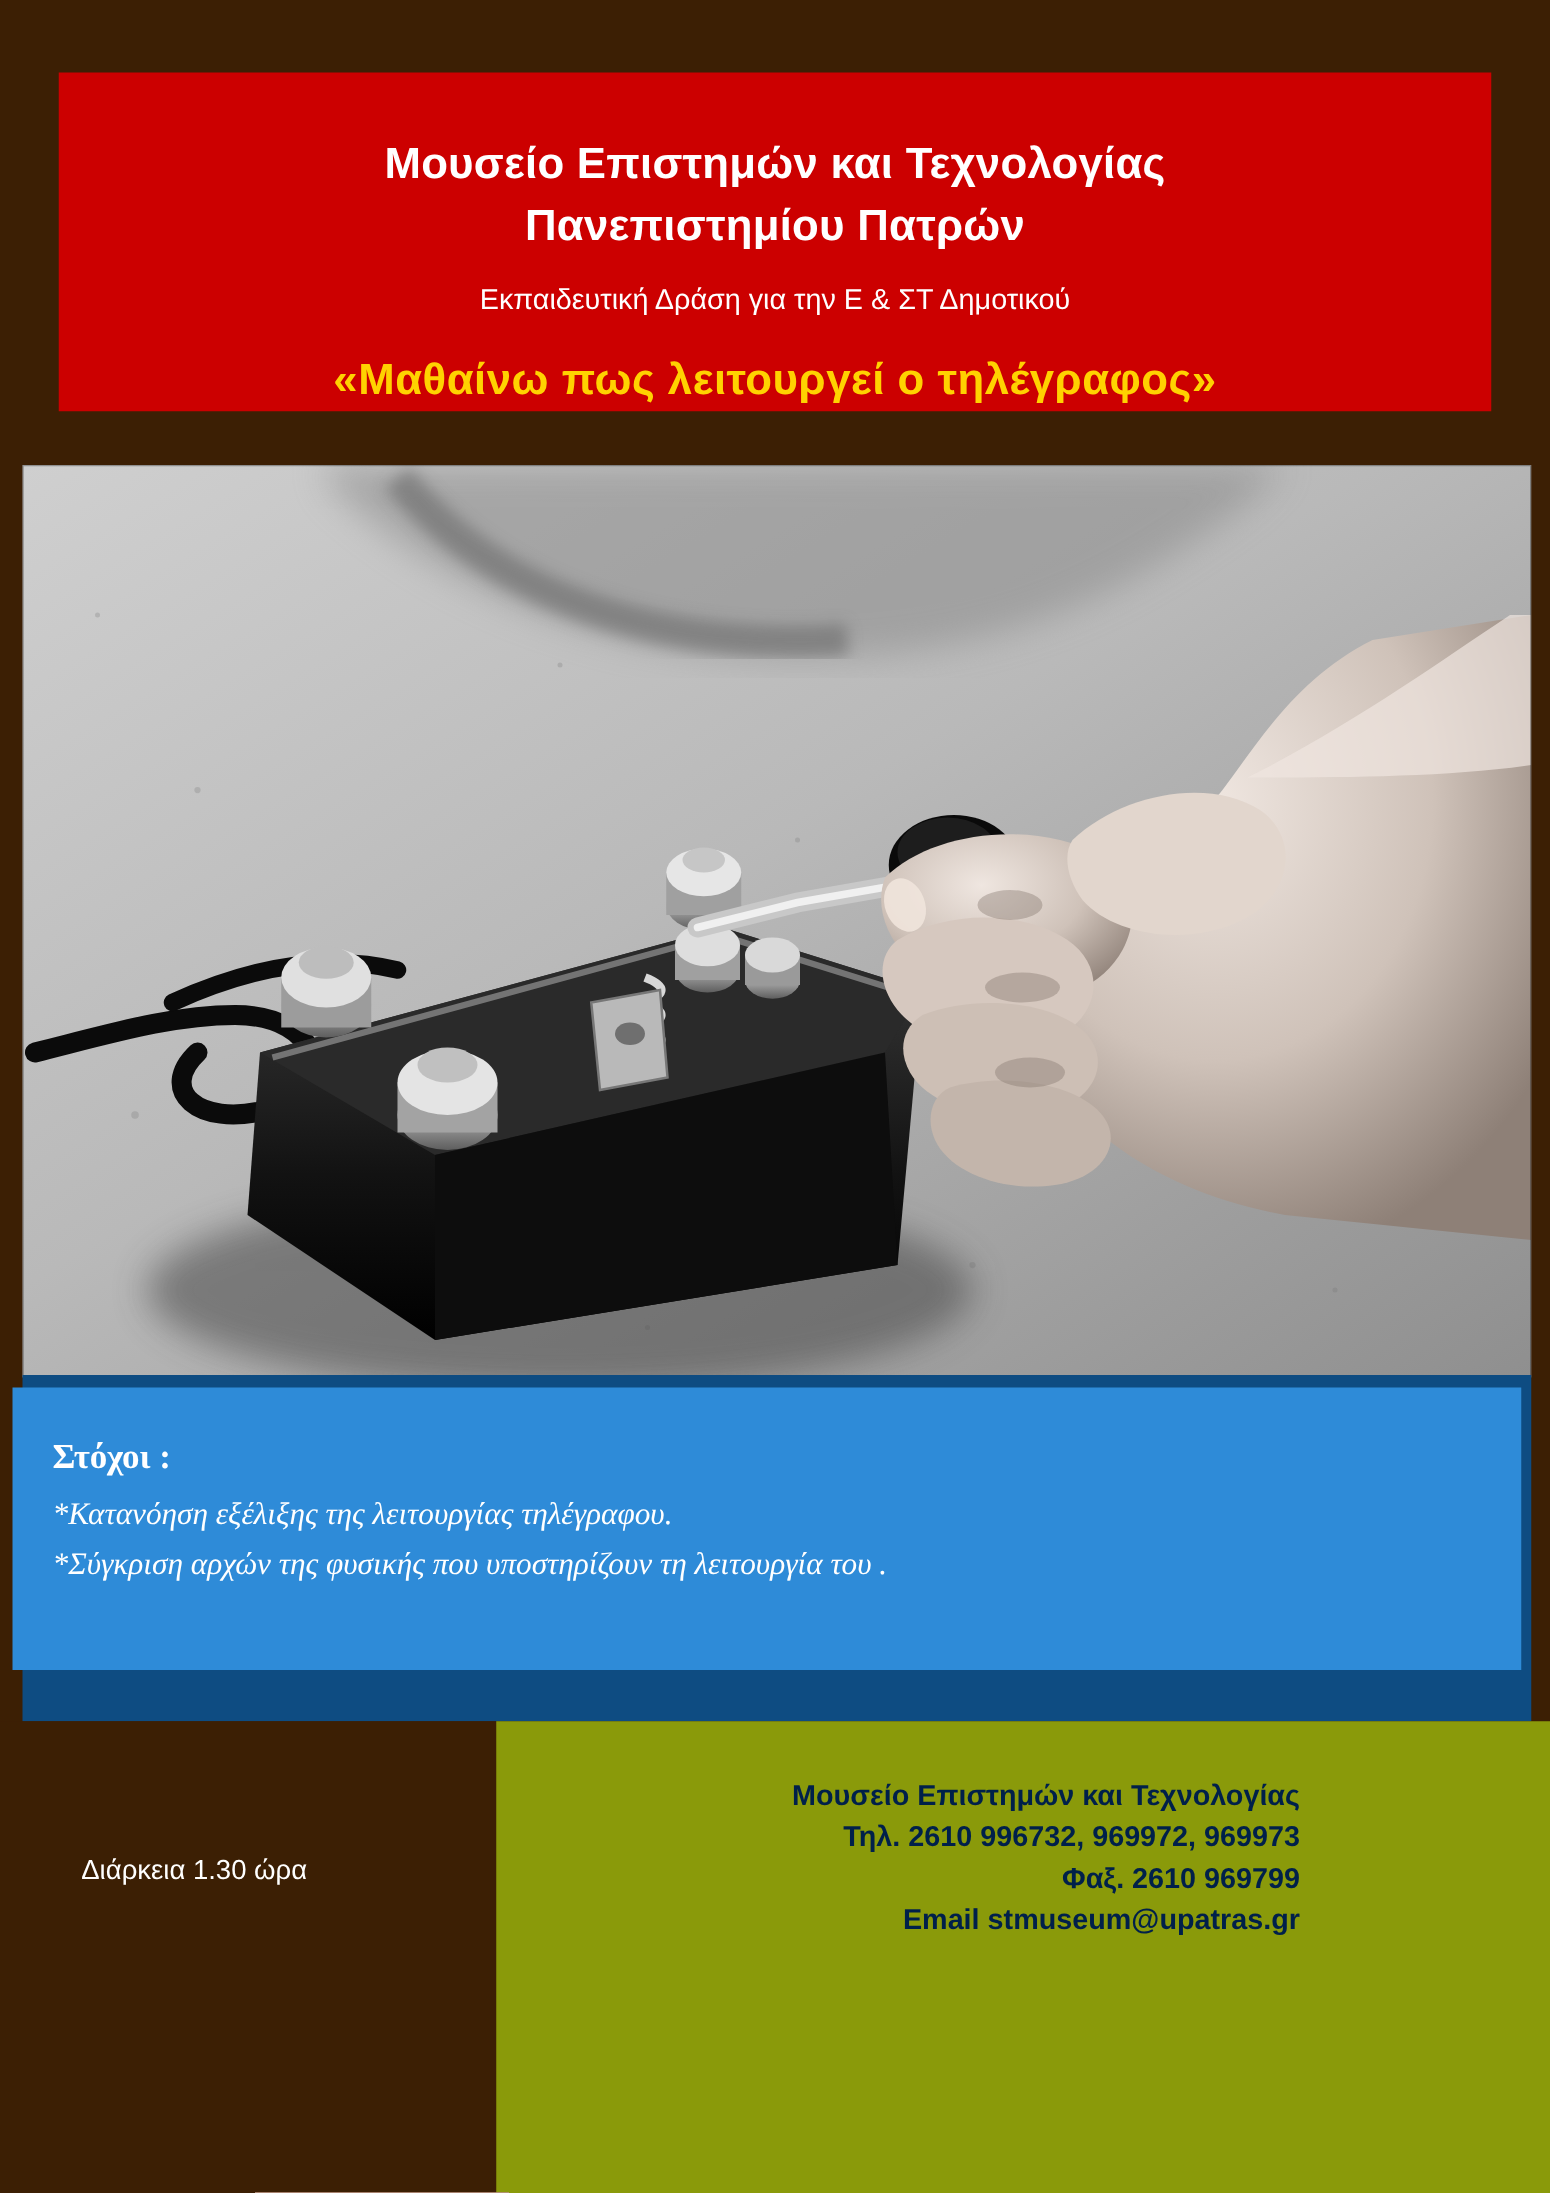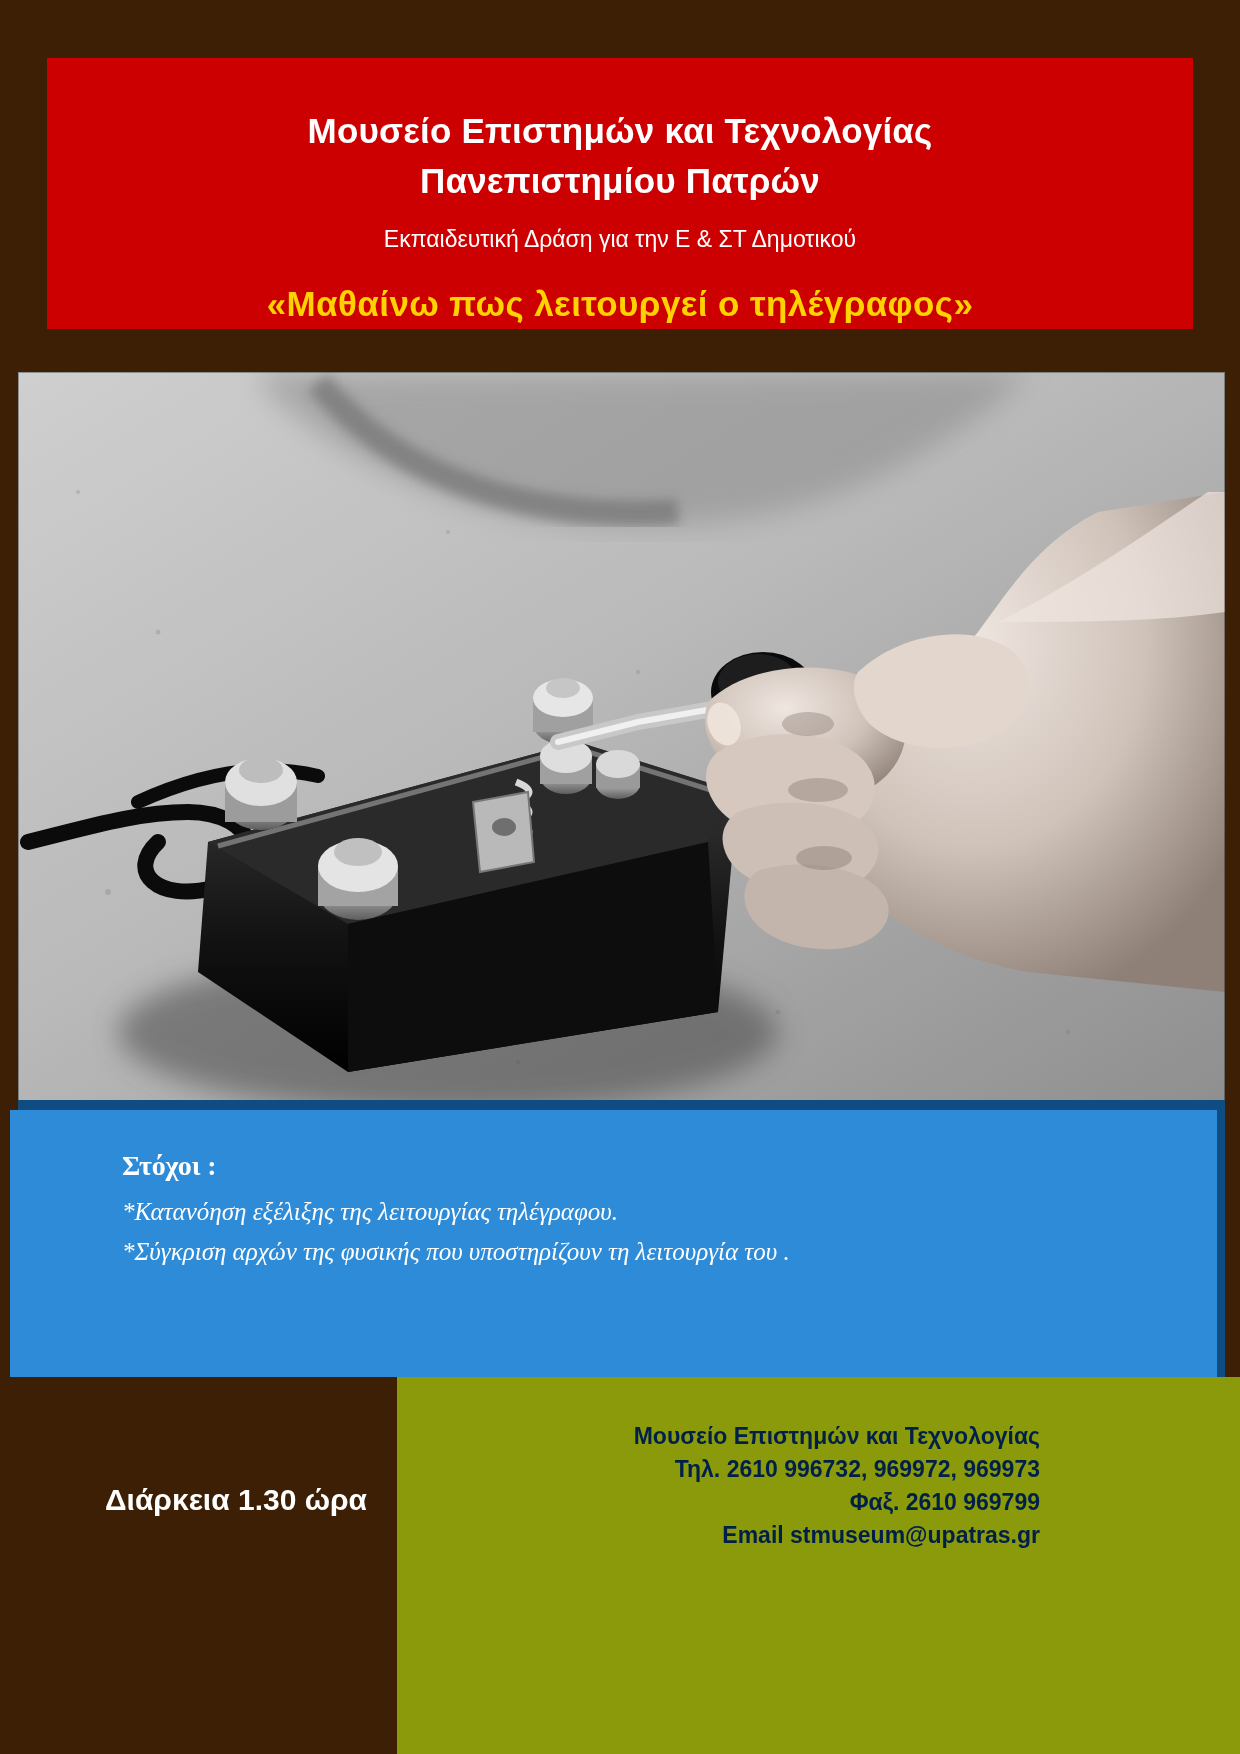--- a/index.html
+++ b/index.html
@@ -76,23 +76,23 @@
     top: 1100px;
     width: 1207px;
     height: 277px;
     background: #0e4c82;
   }
   .blue-panel {
     position: absolute;
     left: 10px;
     top: 1110px;
     width: 1207px;
-    height: 267px;
+    height: 226px;
     background: #2e8bd8;
-    padding: 40px 60px 0 112px;
+    padding: 40px 60px 0 32px;
   }
   .obj-title {
     color: #ffffff;
     font-size: 28px;
     font-weight: bold;
     font-family: "Liberation Serif", serif;
     margin-bottom: 10px;
   }
   .obj-line {
     color: #ffffff;
@@ -109,23 +109,22 @@
     top: 1377px;
     width: 397px;
     height: 377px;
     background: #3c1f04;
   }
   .duration {
     position: absolute;
     left: 65px;
     top: 1483px;
     color: #ffffff;
-    font-size: 30px;
-    font-weight: bold;
-    margin-left: 40px;
+    font-size: 22px;
+    font-weight: normal;
   }
   .footer-olive {
     position: absolute;
     left: 397px;
     top: 1377px;
     width: 843px;
     height: 377px;
     background: #8a9a0a;
   }
   .contact {

